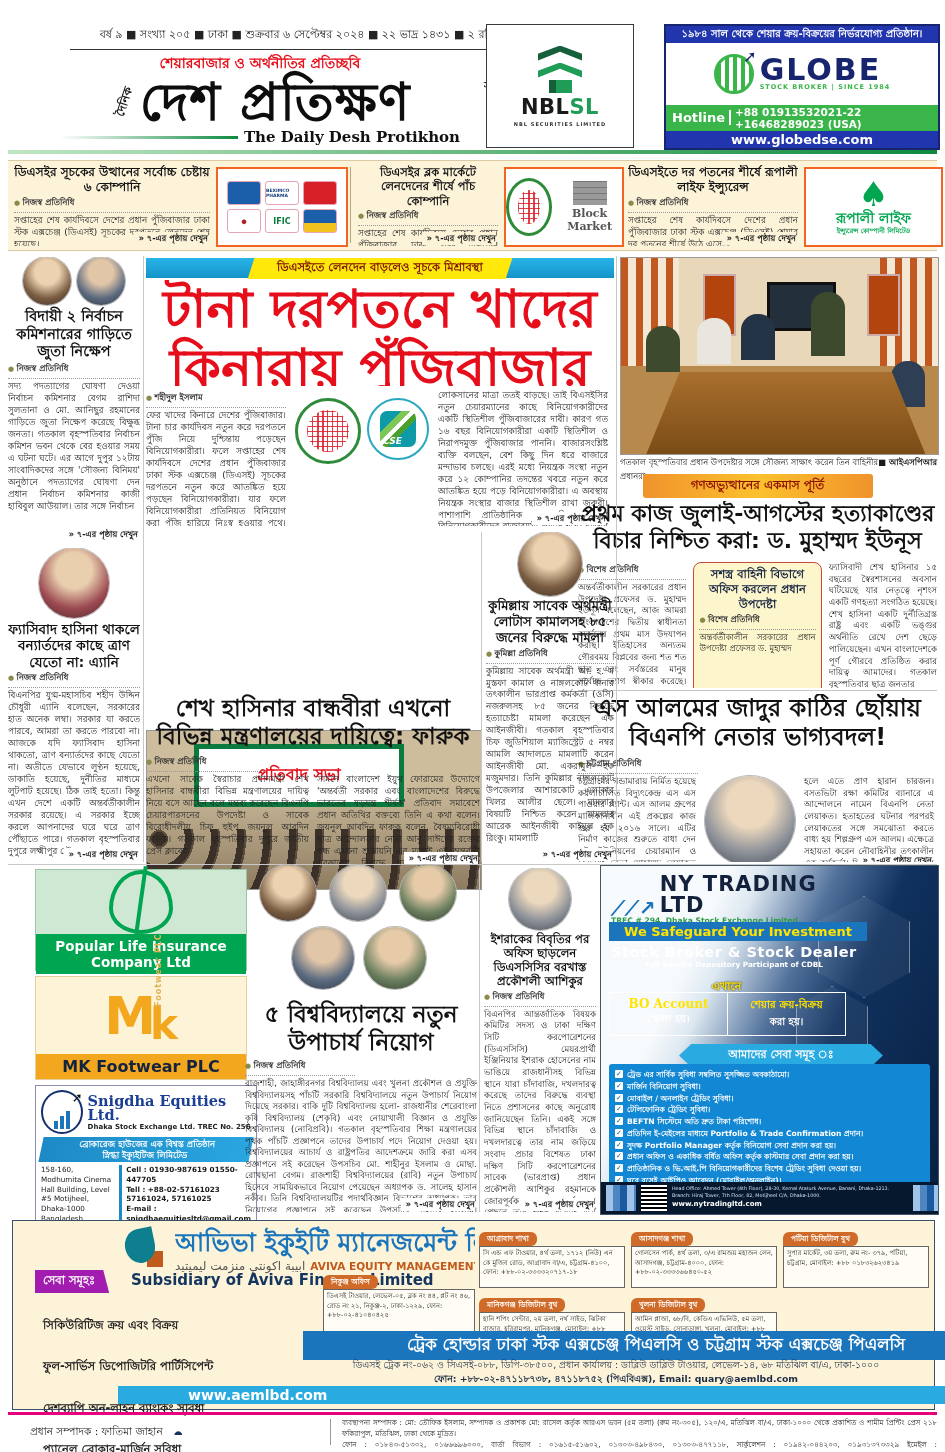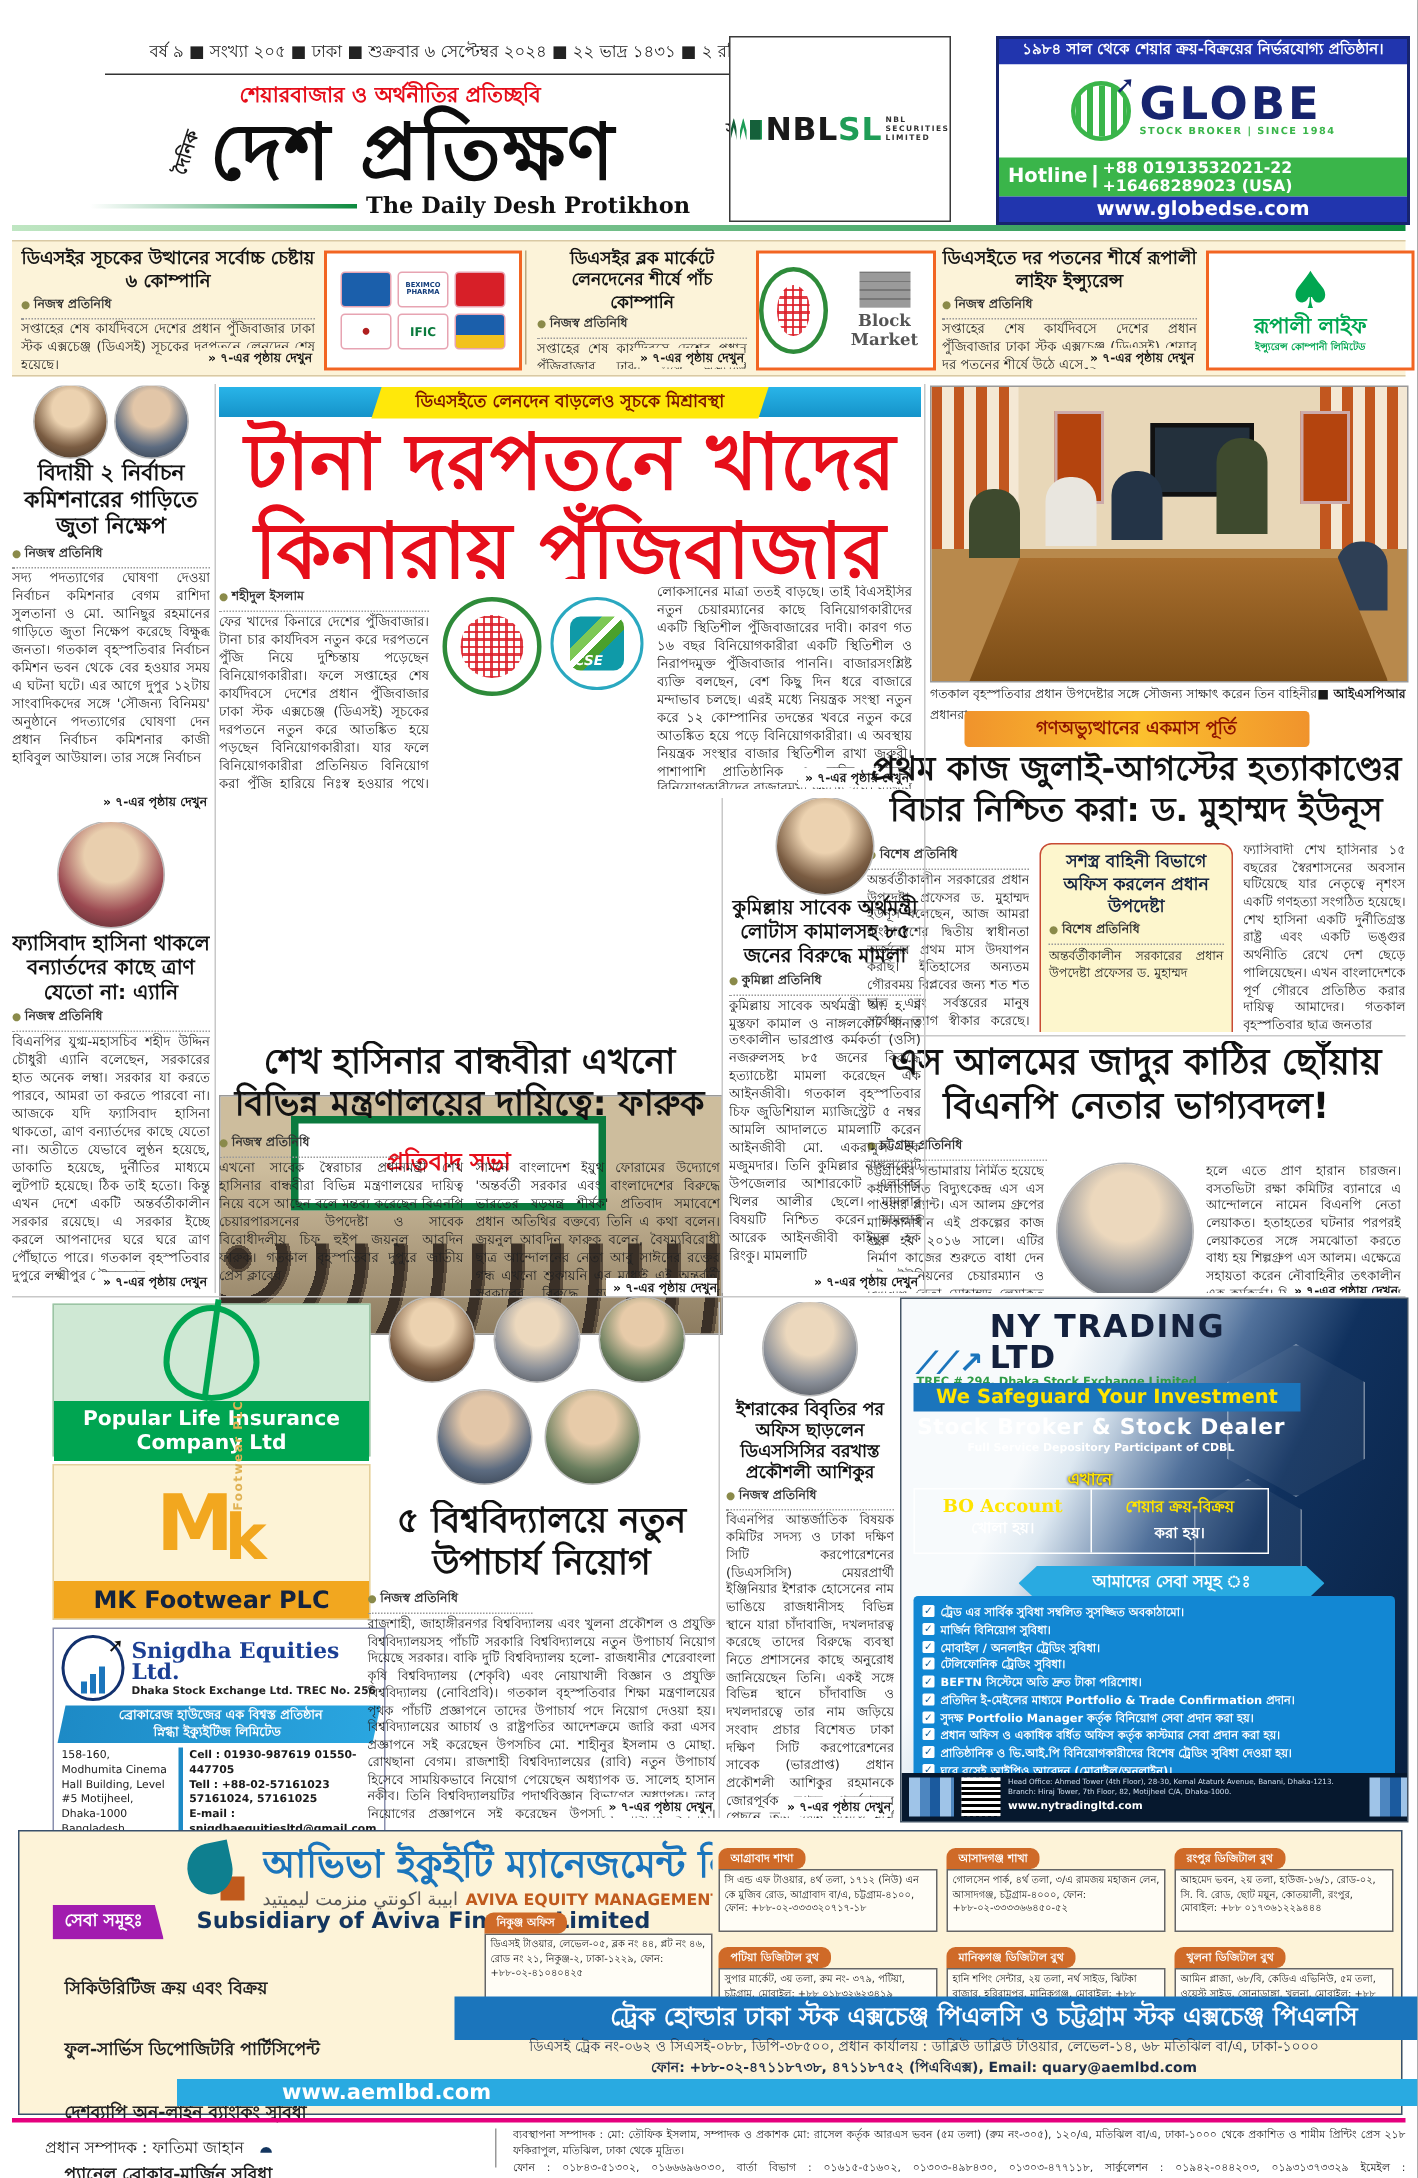--- a/index.html
+++ b/index.html
@@ -38,21 +38,21 @@
   .teaser-row{background:#fcf3d9;border-top:1px solid #d9c9a4;border-bottom:1px solid #d9c9a4;}
   .t-hl{font-size:12px;font-weight:800;text-align:center;line-height:1.25;color:#141414;}
   .byl{font-size:8.3px;font-weight:bold;color:#333;border-bottom:1px dotted #999;padding:1px 0 2px;margin-bottom:2px;}
   .byl:before{content:"● ";color:#8a8a4a;font-size:7px;}
   .bd{font-size:8.8px;line-height:1.36;text-align:justify;color:#222;}
   .more{position:absolute;right:2px;bottom:1px;font-size:8.2px;font-weight:bold;color:#111;padding-left:5px;}
   .bgc .more{background:#fcf3d9;}
   .bgw .more{background:#fff;}
   .logo-frame{border:2.5px solid #f26522;background:#fff;display:flex;align-items:center;justify-content:center;gap:5px;}
   .chipgrid{display:grid;grid-template-columns:repeat(3,34px);gap:4px;}
-  .chip{height:22px;border:1px solid #e7a4b2;border-radius:3px;font-size:4.5px;font-weight:bold;display:flex;align-items:center;justify-content:center;text-align:center;color:#123c7a;}
+  .chip{height:22px;border:1px solid #e7a4b2;border-radius:3px;font-size:4.5px;font-weight:bold;display:flex;align-items:center;justify-content:center;text-align:left;color:#123c7a;}
   .dse-logo{width:52px;height:52px;border-radius:50%;border:3px solid #2e8b3a;background:#fff;position:relative;}
   .dse-logo i{position:absolute;inset:9px;background:
       repeating-linear-gradient(0deg,rgba(220,30,40,.85) 0 1.5px,transparent 1.5px 5px),
       repeating-linear-gradient(90deg,rgba(220,30,40,.85) 0 1.5px,transparent 1.5px 5px);border-radius:50%;}
   .blockmkt{font-family:"DejaVu Serif",serif;font-size:11px;font-weight:bold;color:#555;text-align:center;}
   .brick{width:34px;height:24px;margin:0 auto 2px;background:
       repeating-linear-gradient(0deg,#9a9a9a 0 5px,#777 5px 6px),
       repeating-linear-gradient(90deg,rgba(255,255,255,.5) 0 1px,transparent 1px 9px);}
   .rupali .sp{color:#00a650;font-size:34px;line-height:1;}
   .rupali .nm{color:#00a650;font-size:14px;font-weight:800;line-height:1.1;}
@@ -185,21 +185,21 @@
       <div class="daily">দৈনিক</div>
       <div class="paper-title">দেশ প্রতিক্ষণ</div>
     </div>
     <div style="display:flex;align-items:center;justify-content:flex-end;gap:6px;">
       <div style="flex:1;height:3px;background:linear-gradient(90deg,#fff,#0d8a3e);"></div>
       <div class="eng-title">The Daily Desh Protikhon</div>
     </div>
   </div>
   <div class="abs listed" style="left:458px;top:78px;width:170px;text-align:center;">সরকারি মিডিয়া তালিকাভুক্ত</div>
 
-  <div class="abs adbox" style="left:486px;top:24px;width:146px;height:122px;display:flex;flex-direction:row;align-items:center;justify-content:center;gap:2px;">
+  <div class="abs adbox" style="left:486px;top:24px;width:146px;height:122px;display:flex;flex-direction:column;align-items:center;justify-content:center;gap:2px;">
     <div class="nbl-chev"></div>
     <div class="nbl-chev nbl-chev2"></div>
     <div class="nbl-book"></div>
     <div class="nbl-name"><span>NBL</span><span class="g">SL</span></div>
     <div class="nbl-sub">NBL SECURITIES LIMITED</div>
   </div>
 
   <div class="abs globe" style="left:664px;top:24px;width:272px;height:122px;">
     <div class="globe-top">১৯৮৪ সাল থেকে শেয়ার ক্রয়-বিক্রয়ের নির্ভরযোগ্য প্রতিষ্ঠান।</div>
     <div class="globe-mid">
@@ -600,24 +600,20 @@
     <div class="abs" style="left:466px;top:5px;width:450px;display:grid;grid-template-columns:repeat(3,1fr);gap:4px 6px;">
         <div>
         <div class="av-tab">আগ্রাবাদ শাখা</div>
         <div class="av-box ovh" style="height:36px;">সি এন্ড এফ টাওয়ার, ৪র্থ তলা, ১৭১২ (নিউ) এন কে মুজিব রোড, আগ্রাবাদ বা/এ, চট্টগ্রাম-৪১০০, ফোন: +৮৮-০২-৩৩৩৩২০৭১৭-১৮</div>
       </div>
         <div>
         <div class="av-tab">আসাদগঞ্জ শাখা</div>
         <div class="av-box ovh" style="height:36px;">গোলসেন পার্ক, ৪র্থ তলা, ৩/এ রামজয় মহাজন লেন, আসাদগঞ্জ, চট্টগ্রাম-৪০০০, ফোন: +৮৮-০২-৩৩৩৩৬৬৪৫০-৫২</div>
       </div>
         <div>
-        <div class="av-tab">রংপুর ডিজিটাল বুথ</div>
-        <div class="av-box ovh" style="height:36px;">আহমেদ ভবন, ২য় তলা, হাউজ-১৬/১, রোড-০২, সি. বি. রোড, ছোট ময়ূন, কোতয়ালী, রংপুর, মোবাইল: +৮৮ ০১৭৩৬১২২৯৪৪৪</div>
-      </div>
-        <div>
         <div class="av-tab">পটিয়া ডিজিটাল বুথ</div>
         <div class="av-box ovh" style="height:36px;">সুপার মার্কেট, ৩য় তলা, রুম নং- ৩৭৯, পটিয়া, চট্টগ্রাম, মোবাইল: +৮৮ ০১৮৩২৬২৩৪১৯</div>
       </div>
         <div>
         <div class="av-tab">মানিকগঞ্জ ডিজিটাল বুথ</div>
         <div class="av-box ovh" style="height:36px;">হানি শপিং সেন্টার, ২য় তলা, নর্থ সাইড, ঝিটকা বাজার, হরিরামপুর, মানিকগঞ্জ, মোবাইল: +৮৮ ০১৭১৬৮১২৩৩৬</div>
       </div>
         <div>
         <div class="av-tab">খুলনা ডিজিটাল বুথ</div>
         <div class="av-box ovh" style="height:36px;">আমিন প্লাজা, ৬৮/বি, কেডিএ এভিনিউ, ৫ম তলা, ওয়েস্ট সাইড, সোনাডাঙ্গা, খুলনা, মোবাইল: +৮৮ ০১৯১৪০২২২০৪</div>

